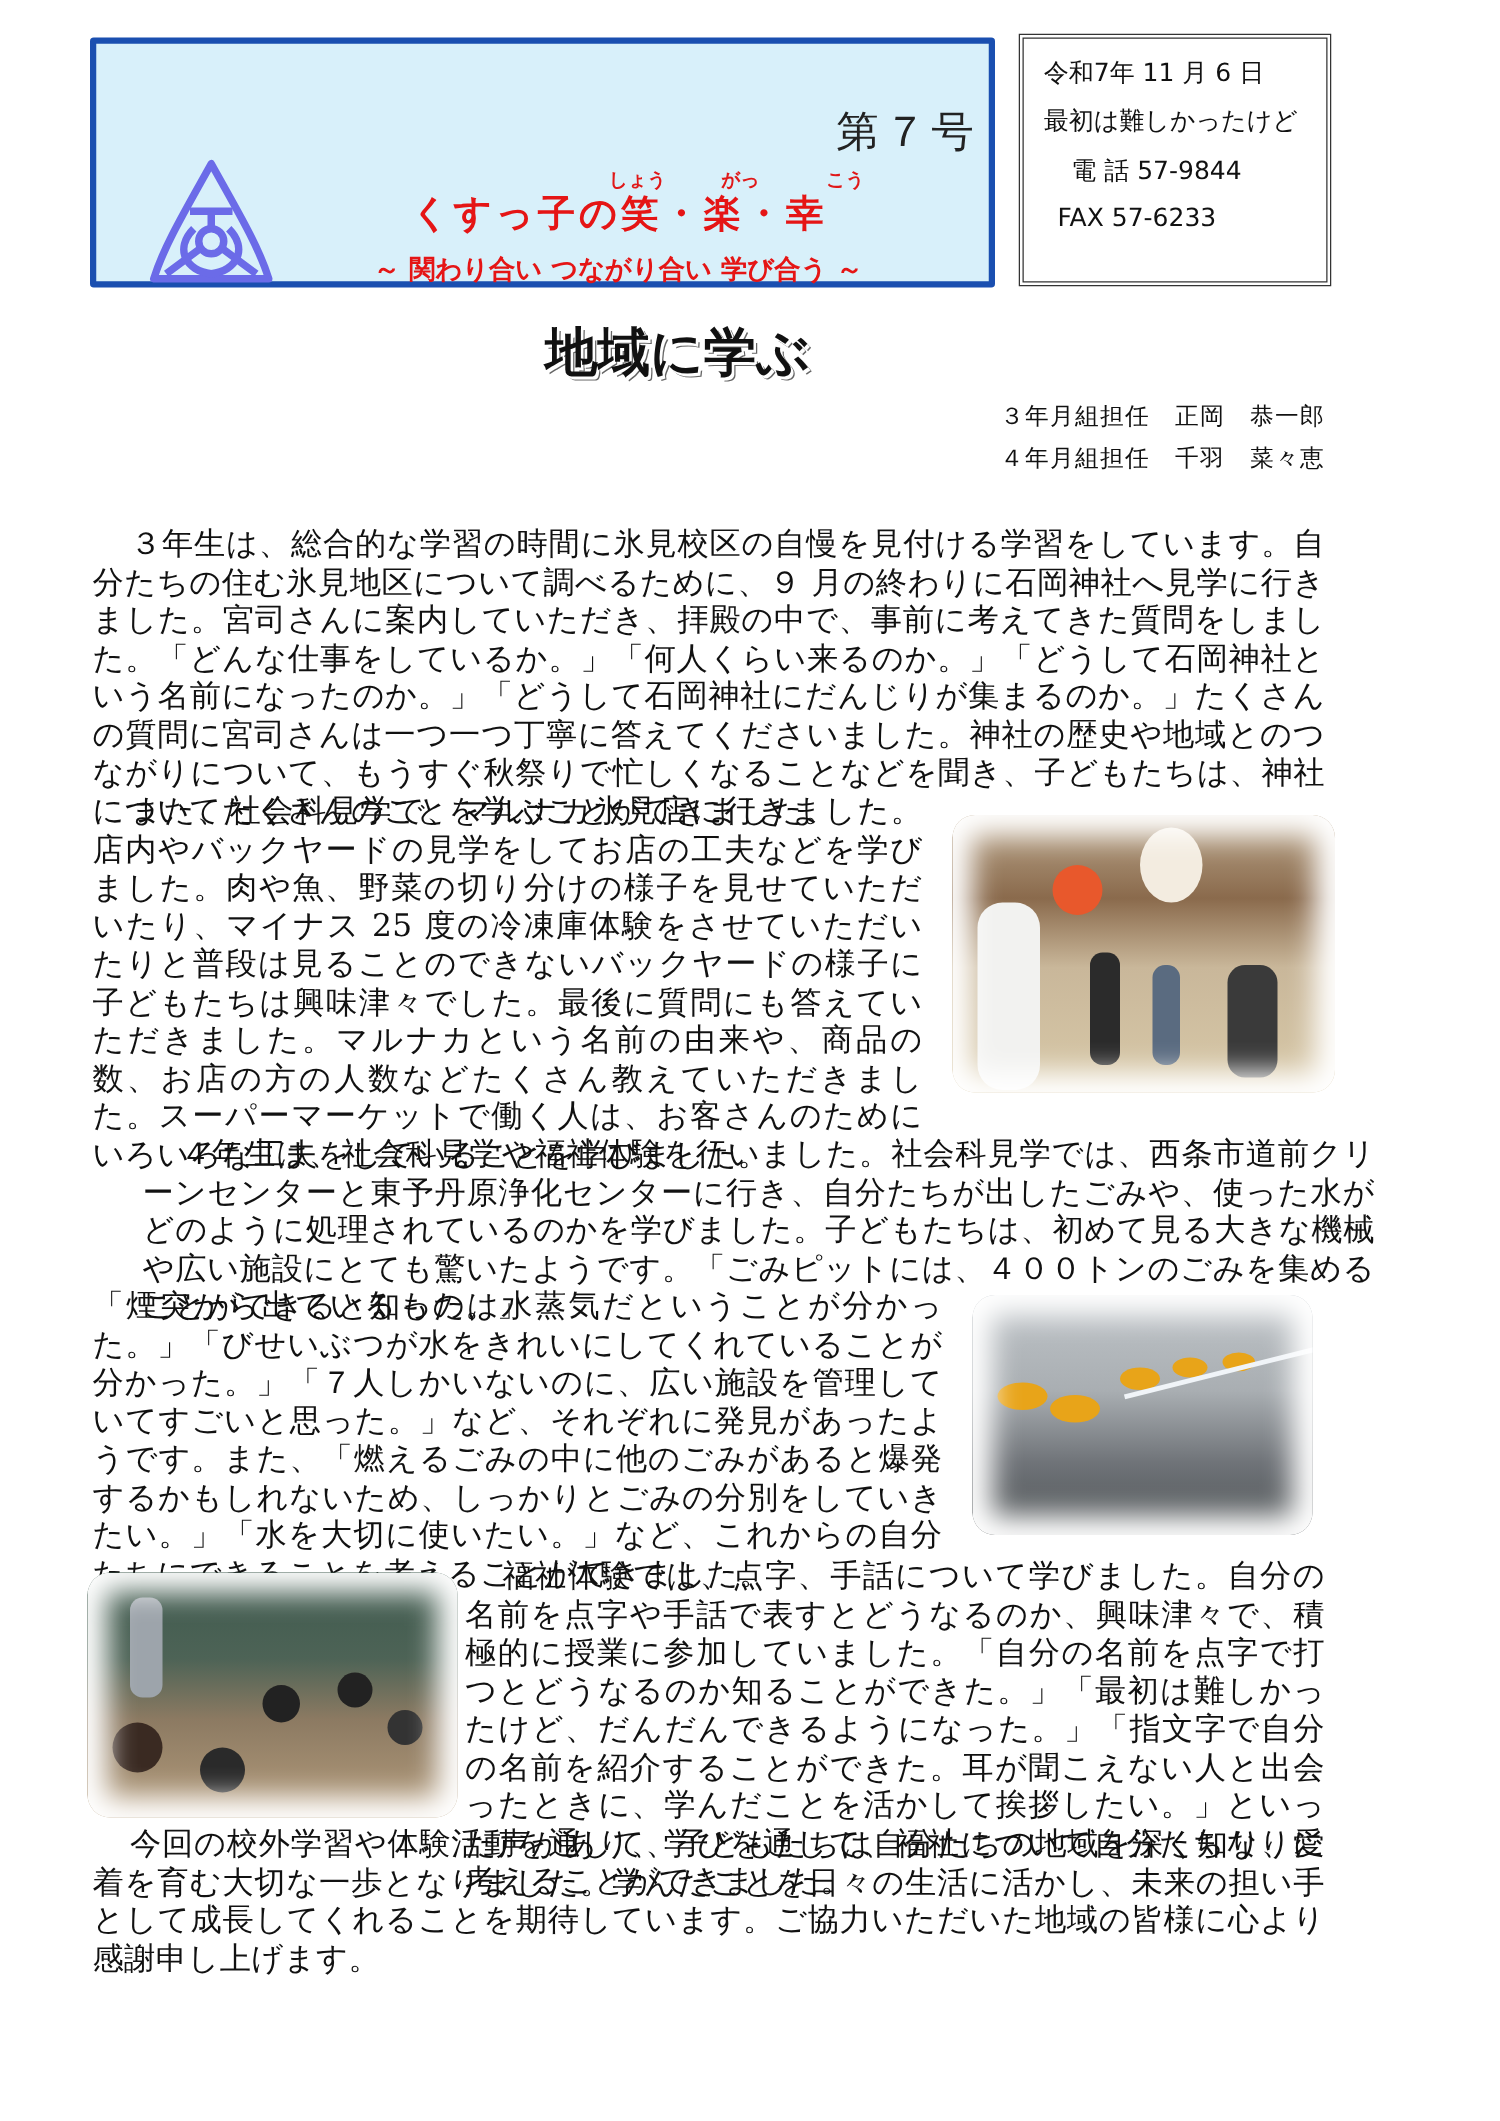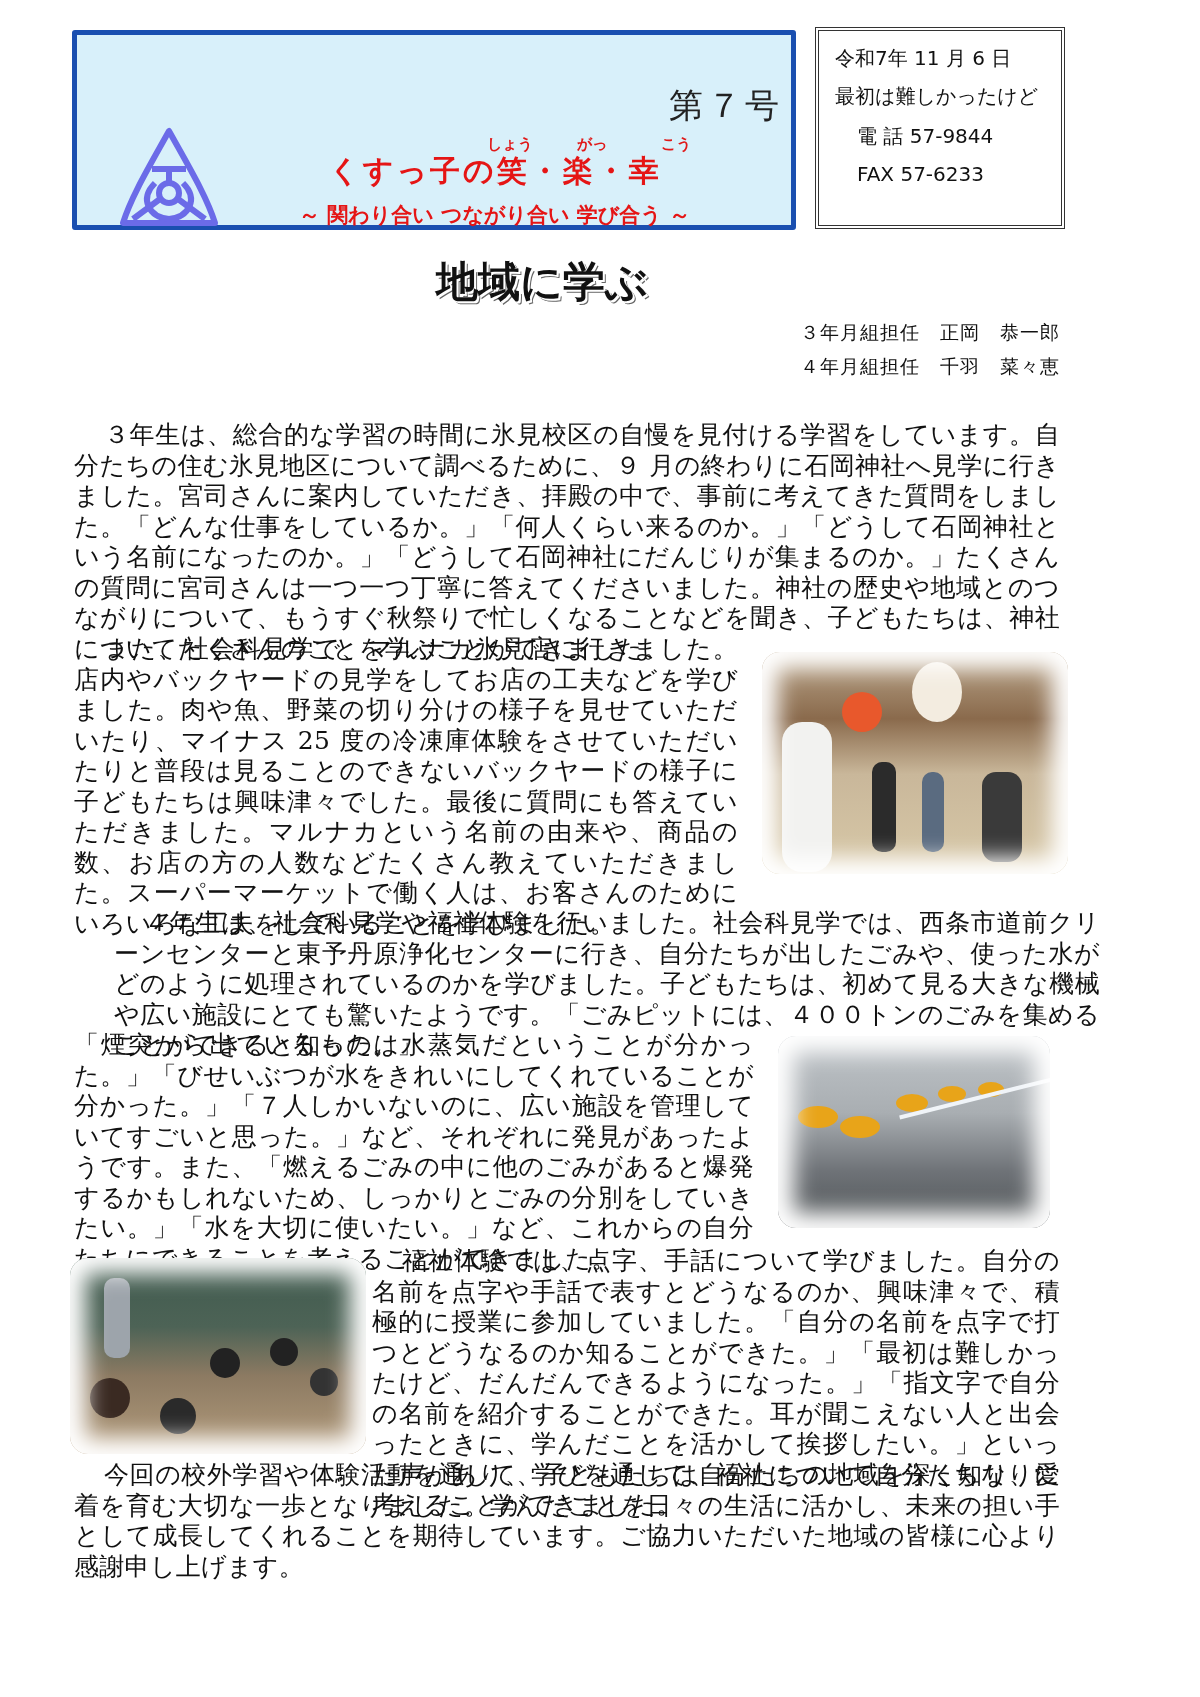--- a/index.html
+++ b/index.html
@@ -35,21 +35,21 @@
 
   .infobox {
     position: absolute; left: 818px; top: 30px; width: 244px; height: 196px;
     border: 1px solid #333; outline: 1px solid #333; outline-offset: 2px;
     font-family: "DejaVu Sans", sans-serif; font-size: 20px; color: #111;
   }
   .infobox .line { position: absolute; left: 16px; white-space: nowrap; }
   .infobox .l1 { top: 14px; }
   .infobox .l2 { top: 52px; }
   .infobox .l3 { top: 92px; left: 38px; }
-  .infobox .l4 { top: 131px; left: 38px; }
+  .infobox .l4 { top: 131px; left: 27px; }
 
   .headline {
     position: absolute; left: 436px; top: 254px;
     font-family: "DejaVu Sans", sans-serif; font-weight: bold; font-size: 42px; color: #111;
     text-shadow: 2px 2px 0 #fff, 3px 3px 0 #666;
   }
   .byline { position: absolute; right: 140px; font-size: 19px; white-space: nowrap; letter-spacing: 1px; }
   .by1 { top: 320px; }
   .by2 { top: 354px; }
 

